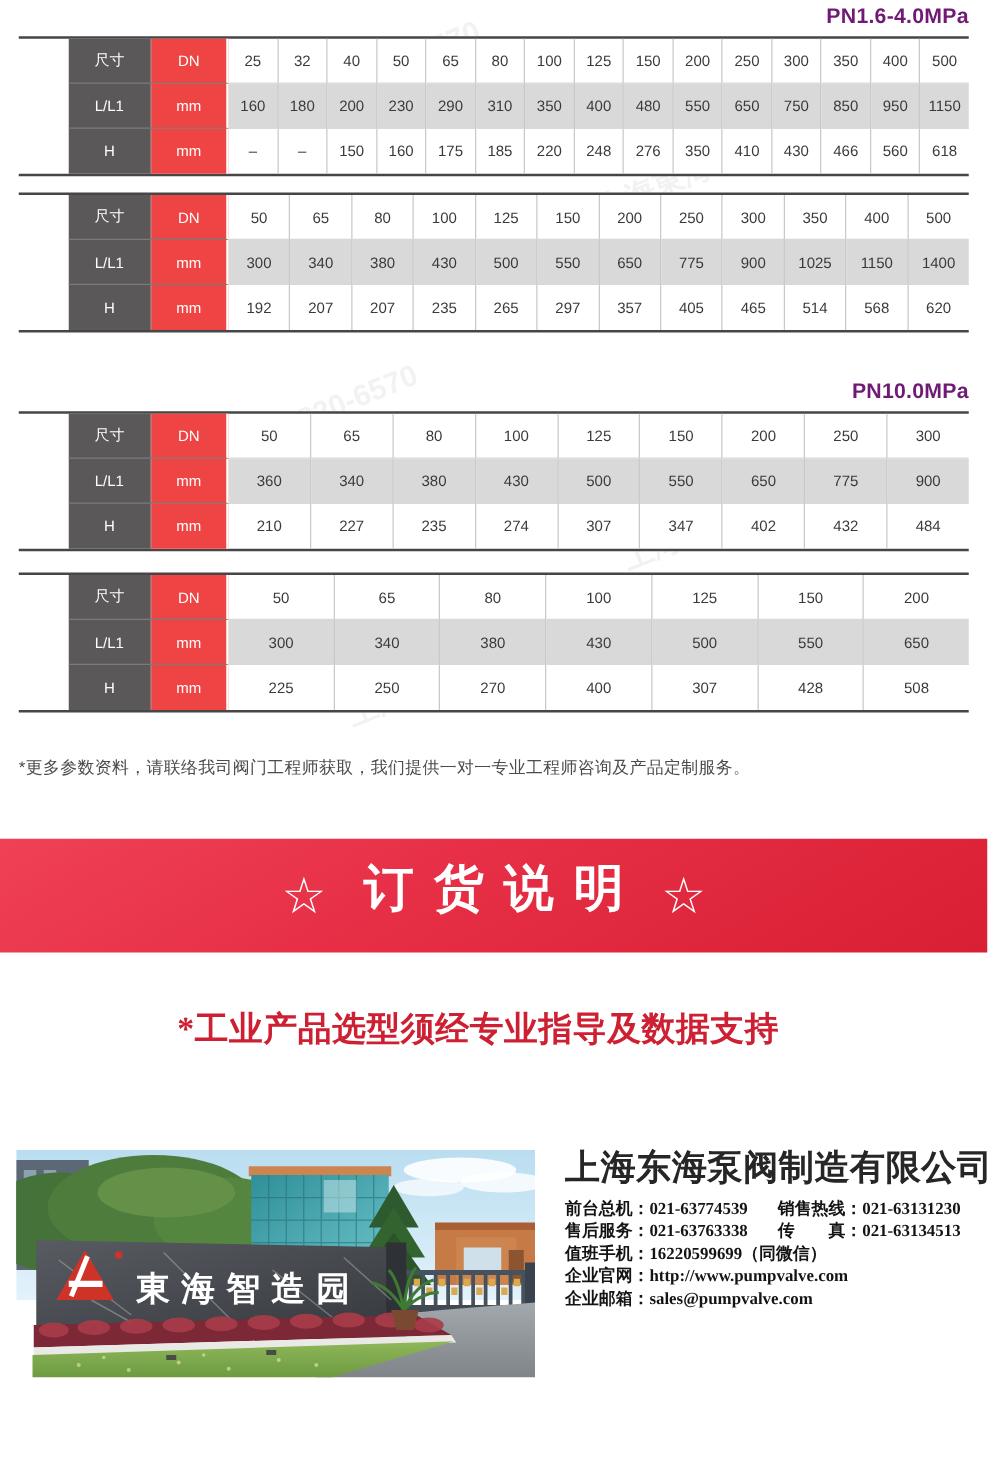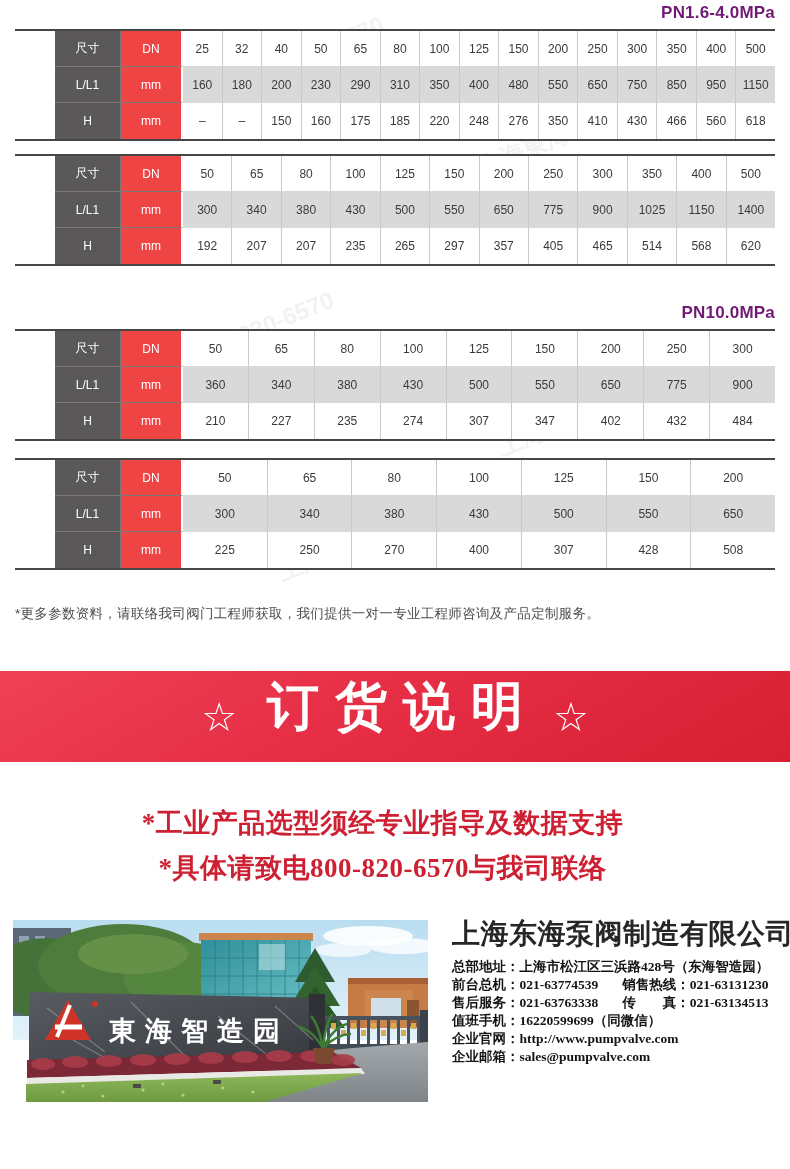--- a/index.html
+++ b/index.html
@@ -42,23 +42,22 @@
     letter-spacing:0.3px;
   }
   
   .banner {
     position:absolute; left:0; top:671px; width:790px; height:91px;
     background:linear-gradient(150deg,#ef4156 0%,#e62e45 45%,#d81f33 100%);
     display:flex; align-items:center; justify-content:center; color:#fff;
   }
   .banner .star { font-size:40px; font-weight:normal; line-height:1; }
   .banner .banner-title {
-    font-size:52px; font-weight:900; letter-spacing:16px; margin:0 14px 12px 30px;
+    font-size:40px; font-weight:900; letter-spacing:16px; margin:0 14px 12px 30px;
     line-height:1;
-    font-family:Liberation Mono, monospace;
   }
   
   .notices { position:absolute; left:0; top:801px; width:765px; text-align:center; }
   .notice-line {
     font-family:"Liberation Serif","DejaVu Serif",serif; font-weight:bold;
     font-size:27px; color:#ce2033; line-height:45px; letter-spacing:0.5px;
   }
   
   .photo { position:absolute; left:13px; top:920px; width:329px; height:182px; }
   .company { position:absolute; left:452px; top:918px; width:330px; }
@@ -296,21 +295,20 @@
 <div class="note">*更多参数资料，请联络我司阀门工程师获取，我们提供一对一专业工程师咨询及产品定制服务。</div>
 
 <div class="banner">
   <span class="star">☆</span>
   <span class="banner-title">订货说明</span>
   <span class="star">☆</span>
 </div>
 
 <div class="notices">
   <div class="notice-line">*工业产品选型须经专业指导及数据支持</div>
-  <div class="notice-line">*具体请致电800-820-6570与我司联络</div>
 </div>
 
 <div class="photo">
   <svg width="415" height="182" viewBox="0 0 415 182">
     <defs>
       <linearGradient id="sky" x1="0" y1="0" x2="0" y2="1">
         <stop offset="0" stop-color="#b9ddf0"></stop>
           <stop offset="1" stop-color="#e3f2fb"></stop>
       </linearGradient>
       <linearGradient id="glass" x1="0" y1="0" x2="1" y2="1">
@@ -461,23 +459,20 @@
     </g>
     <rect x="120" y="164" width="8" height="4" fill="#4a4a46"></rect>
     <rect x="200" y="160" width="8" height="4" fill="#4a4a46"></rect>
   </svg>
 </div>
 
 <div class="company">
   <div class="company-name-cn">上海东海泵阀制造有限公司</div>
   <div class="contacts">
     <div class="cline">
-      <span>总部地址：</span><span>上海市松江区三浜路428号（东海智造园）</span>
-    </div>
-    <div class="cline">
       <span>前台总机：</span><span>021-63774539</span><span class="pair2">销售热线：</span><span>021-63131230</span>
     </div>
     <div class="cline">
       <span>售后服务：</span><span>021-63763338</span><span class="pair2">传　　真：</span><span>021-63134513</span>
     </div>
     <div class="cline">
       <span>值班手机：</span><span>16220599699（同微信）</span>
     </div>
     <div class="cline">
       <span>企业官网：</span><span>http://www.pumpvalve.com</span>

